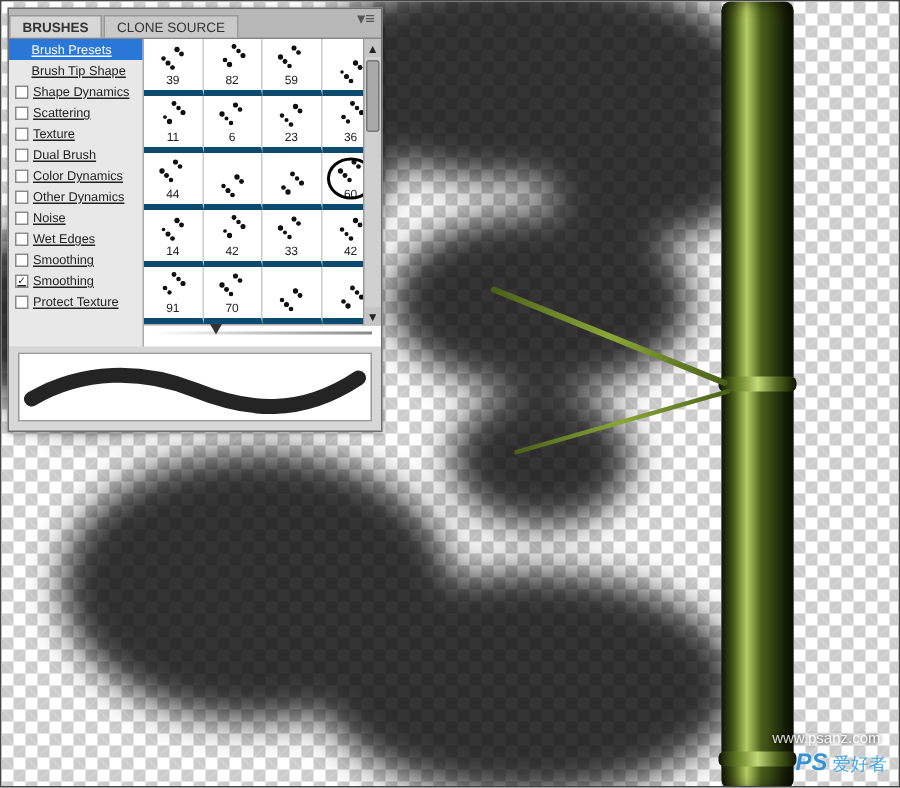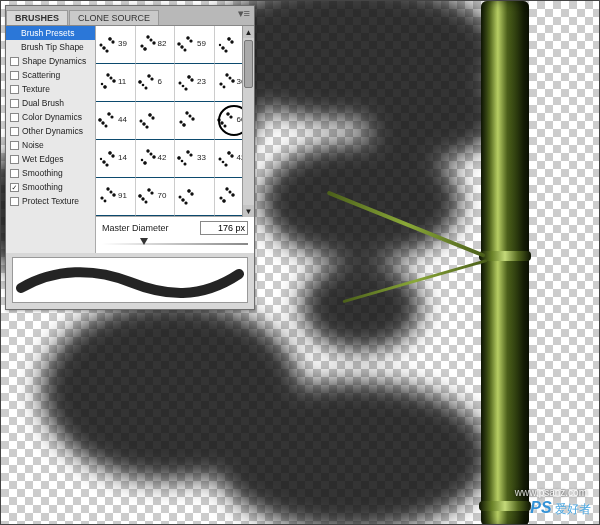--- a/index.html
+++ b/index.html
@@ -29,28 +29,28 @@
 .branch { position:absolute; background:linear-gradient(90deg,#4a5e1a,#8aa838,#4a5e1a); border-radius:2px; transform-origin:right center; }
 
 .panel { position:absolute; left:4px; top:4px; width:250px; background:#d7d7d7; border:1px solid #6e6e6e; font-size:9px; color:#222; box-shadow:1px 1px 3px rgba(0,0,0,.3); }
 .tabs { display:flex; background:#b8b8b8; border-bottom:1px solid #888; height:20px; align-items:flex-end; position:relative; }
 .tab { padding:2px 8px; font-size:9px; color:#333; background:#c9c9c9; border:1px solid #999; border-bottom:none; margin-right:1px; }
 .tab.active { background:#d7d7d7; font-weight:bold; }
 .menu-icon { position:absolute; right:4px; top:2px; font-size:11px; color:#555; line-height:1; }
 
 .panel-body { display:flex; }
 .sidebar { width:90px; background:#e8e8e8; border-right:1px solid #aaa; }
-.sidebar-item { padding:2px 4px; display:flex; align-items:center; gap:3px; font-size:8.5px; cursor:pointer; }
+.sidebar-item { padding:2px 4px; display:flex; align-items:center; gap:3px; font-size:8.5px; cursor:pointer;text-decoration:underline; }
 .sidebar-item.sel { background:#2b77d8; color:#fff; }
 .cb { width:9px; height:9px; border:1px solid #888; background:#fff; display:inline-flex; align-items:center; justify-content:center; font-size:7px; line-height:1; }
 .lockspace { width:8px; }
 
 .grid-area { flex:1; background:#fff; }
 .brush-grid { display:grid; grid-template-columns: repeat(4, 1fr); grid-auto-rows:38px; border-bottom:1px solid #aaa; }
-.cell { border-right:1px solid #ccc; border-bottom:1px solid #0c4a6e; display:flex; flex-direction:row; align-items:center; justify-content:flex-start; position:relative; padding-bottom:2px; }
+.cell { border-right:1px solid #ccc; border-bottom:4px solid #0c4a6e; display:flex; flex-direction:column; align-items:center; justify-content:flex-end; position:relative; padding-bottom:2px; }
 .cell.sel::after { content:""; position:absolute; inset:3px; border:2.5px solid #000; border-radius:50%; pointer-events:none; }
 .thumb { width:22px; height:22px; display:flex; align-items:center; justify-content:center; }
 .sz { font-size:8px; color:#222; }
 
 .diam-row { display:flex; align-items:center; justify-content:space-between; padding:4px 6px; font-size:9px; }
 .diam-input { width:48px; height:14px; border:1px solid #888; background:#fff; text-align:right; padding:0 2px; font-size:9px; }
 .slider { height:6px; margin:2px 6px 6px 6px; position:relative; }
 .slider::before { content:""; position:absolute; left:0; right:0; top:50%; height:0; border-top:6px solid transparent; border-bottom:0 solid transparent; border-left:0; background:linear-gradient(90deg,#999,#999); }
 .track { position:absolute; left:0; right:0; top:2px; height:2px; background:linear-gradient(to right, transparent, #888); }
 .knob { position:absolute; left:38px; top:-3px; width:0; height:0; border-left:4px solid transparent; border-right:4px solid transparent; border-top:7px solid #333; }
@@ -658,24 +658,20 @@
               </div>
               <div class="sz"></div>
             </div>
           </div>
         <div class="scroll">
           <div class="arr top">▲</div>
           <div class="th"></div>
           <div class="arr bot">▼</div>
         </div>
       </div>
-      <div class="diam-row">
-        <span>Master Diameter</span>
-        <input class="diam-input" value="176 px" style="">
-      </div>
       <div class="slider">
         <div class="track"></div>
           <div class="knob"></div>
       </div>
     </div>
   </div>
 
   <div class="preview">
     <svg width="230" height="40" viewBox="0 0 230 40">
       <path d="M 6 28 C 40 8, 80 8, 115 22 S 185 40, 224 14" stroke="#111" stroke-width="10" fill="none" stroke-linecap="round" opacity="0.92"></path>

